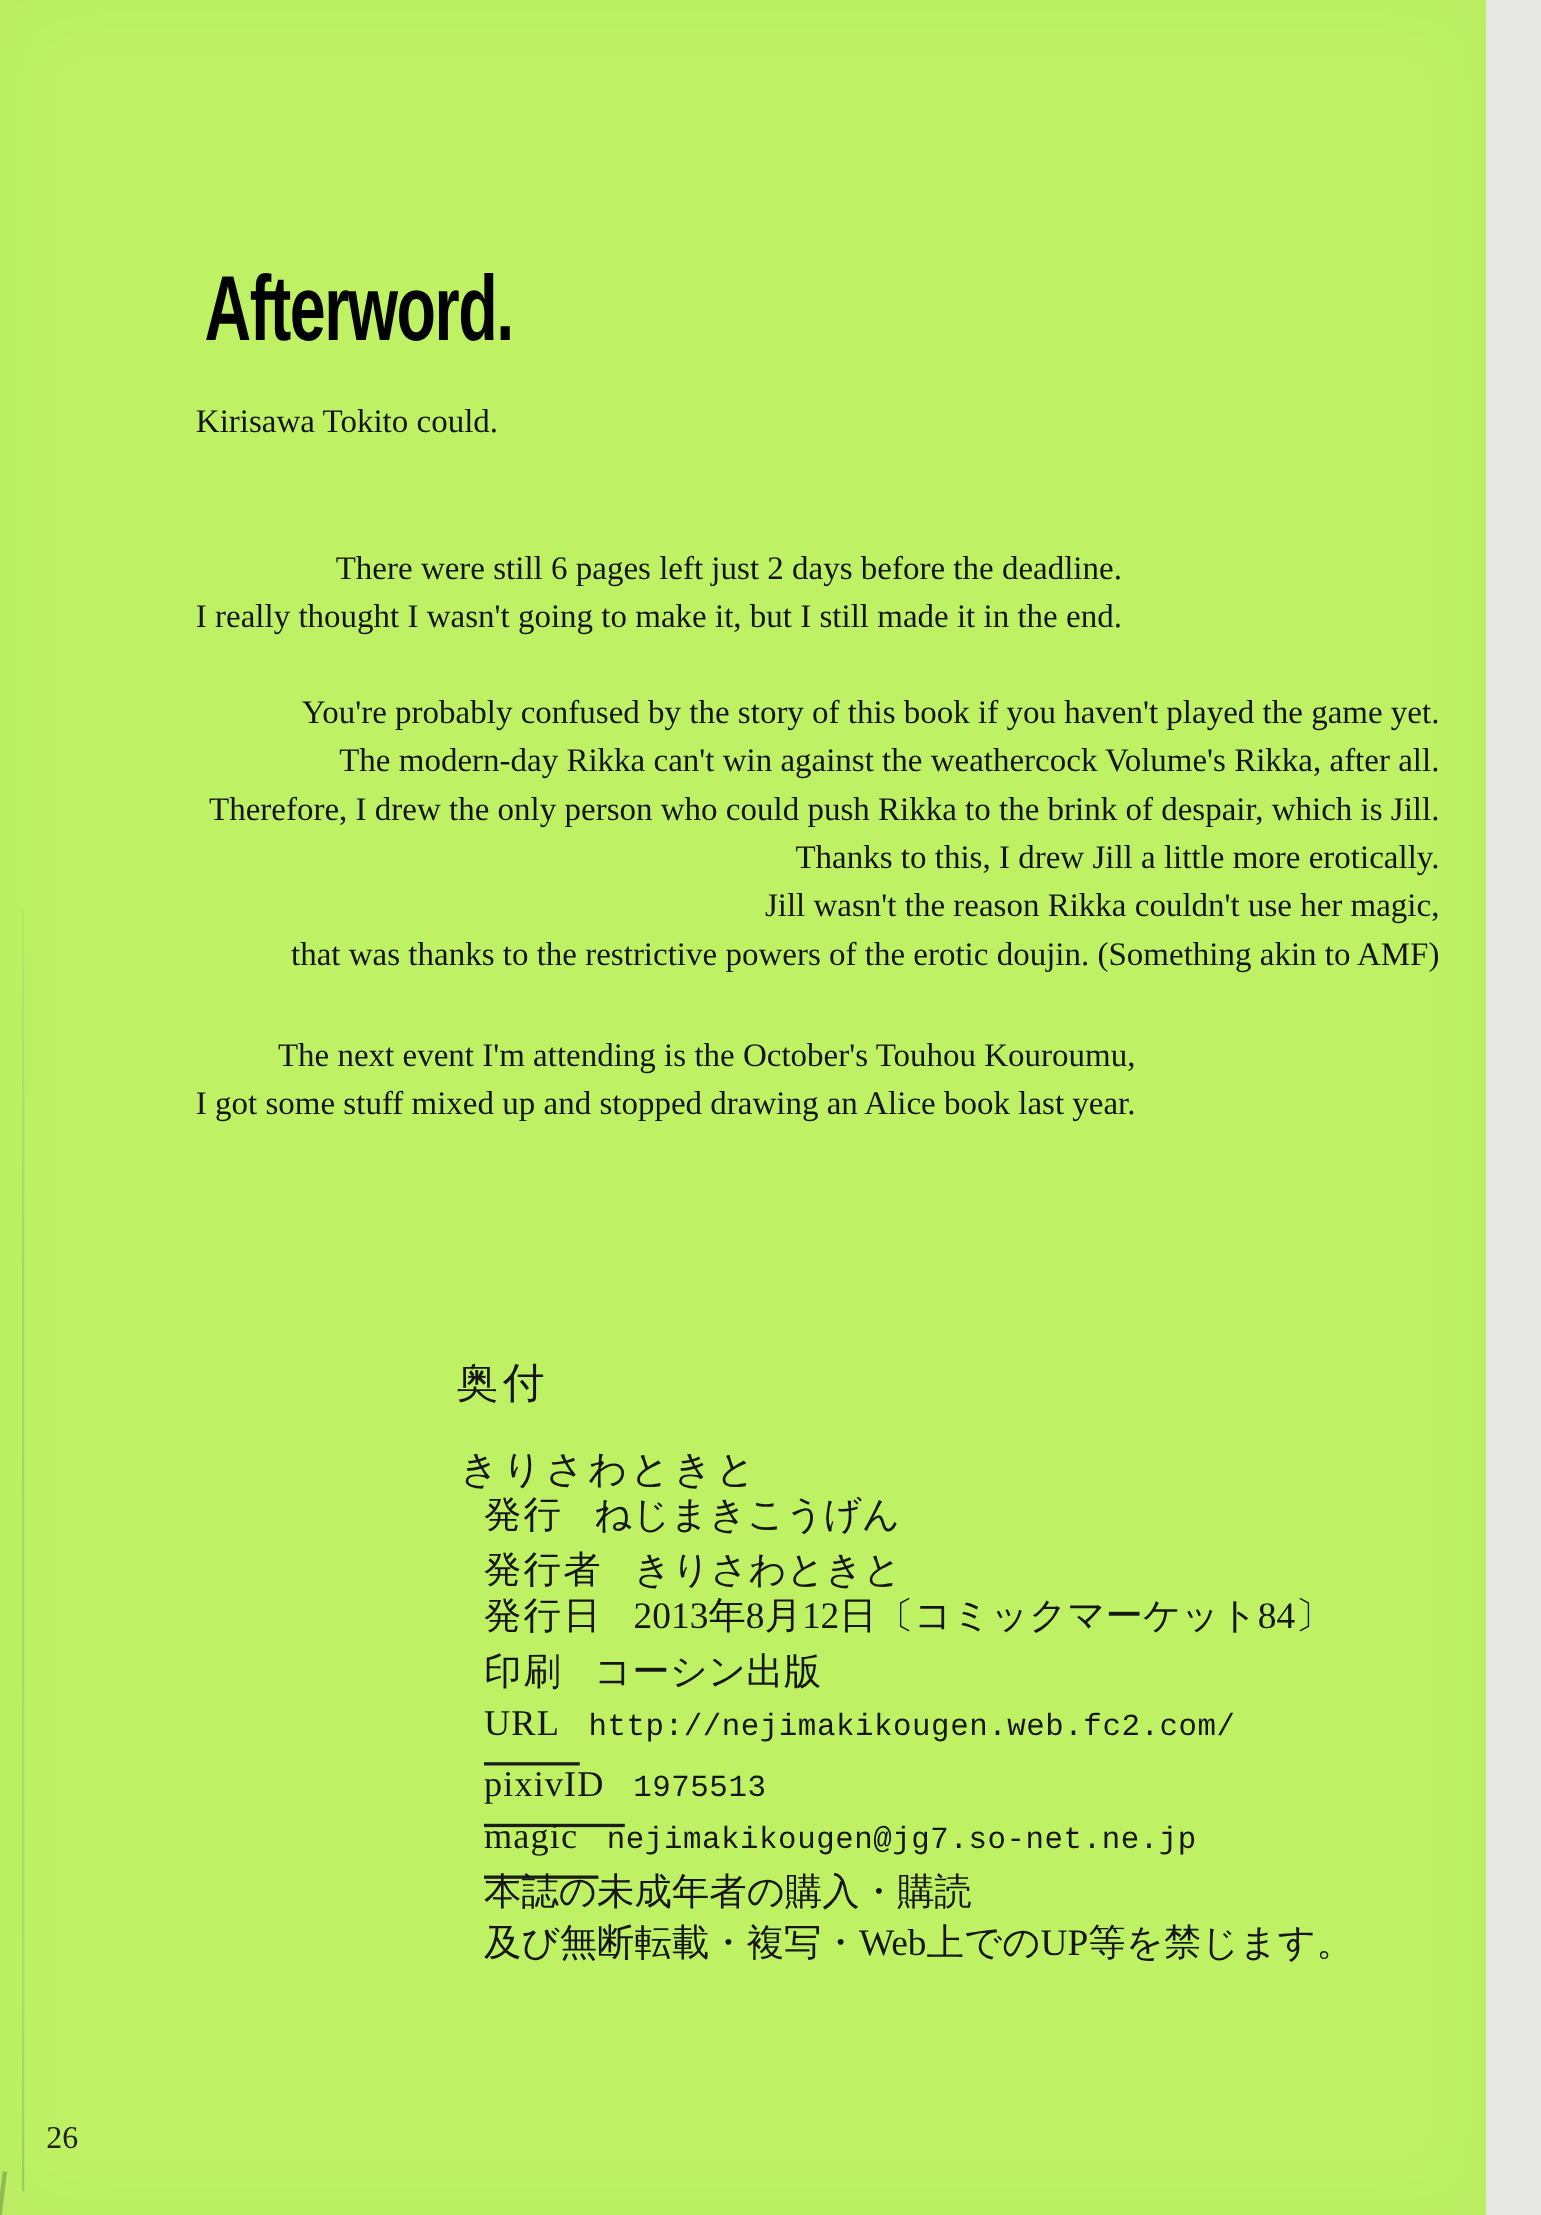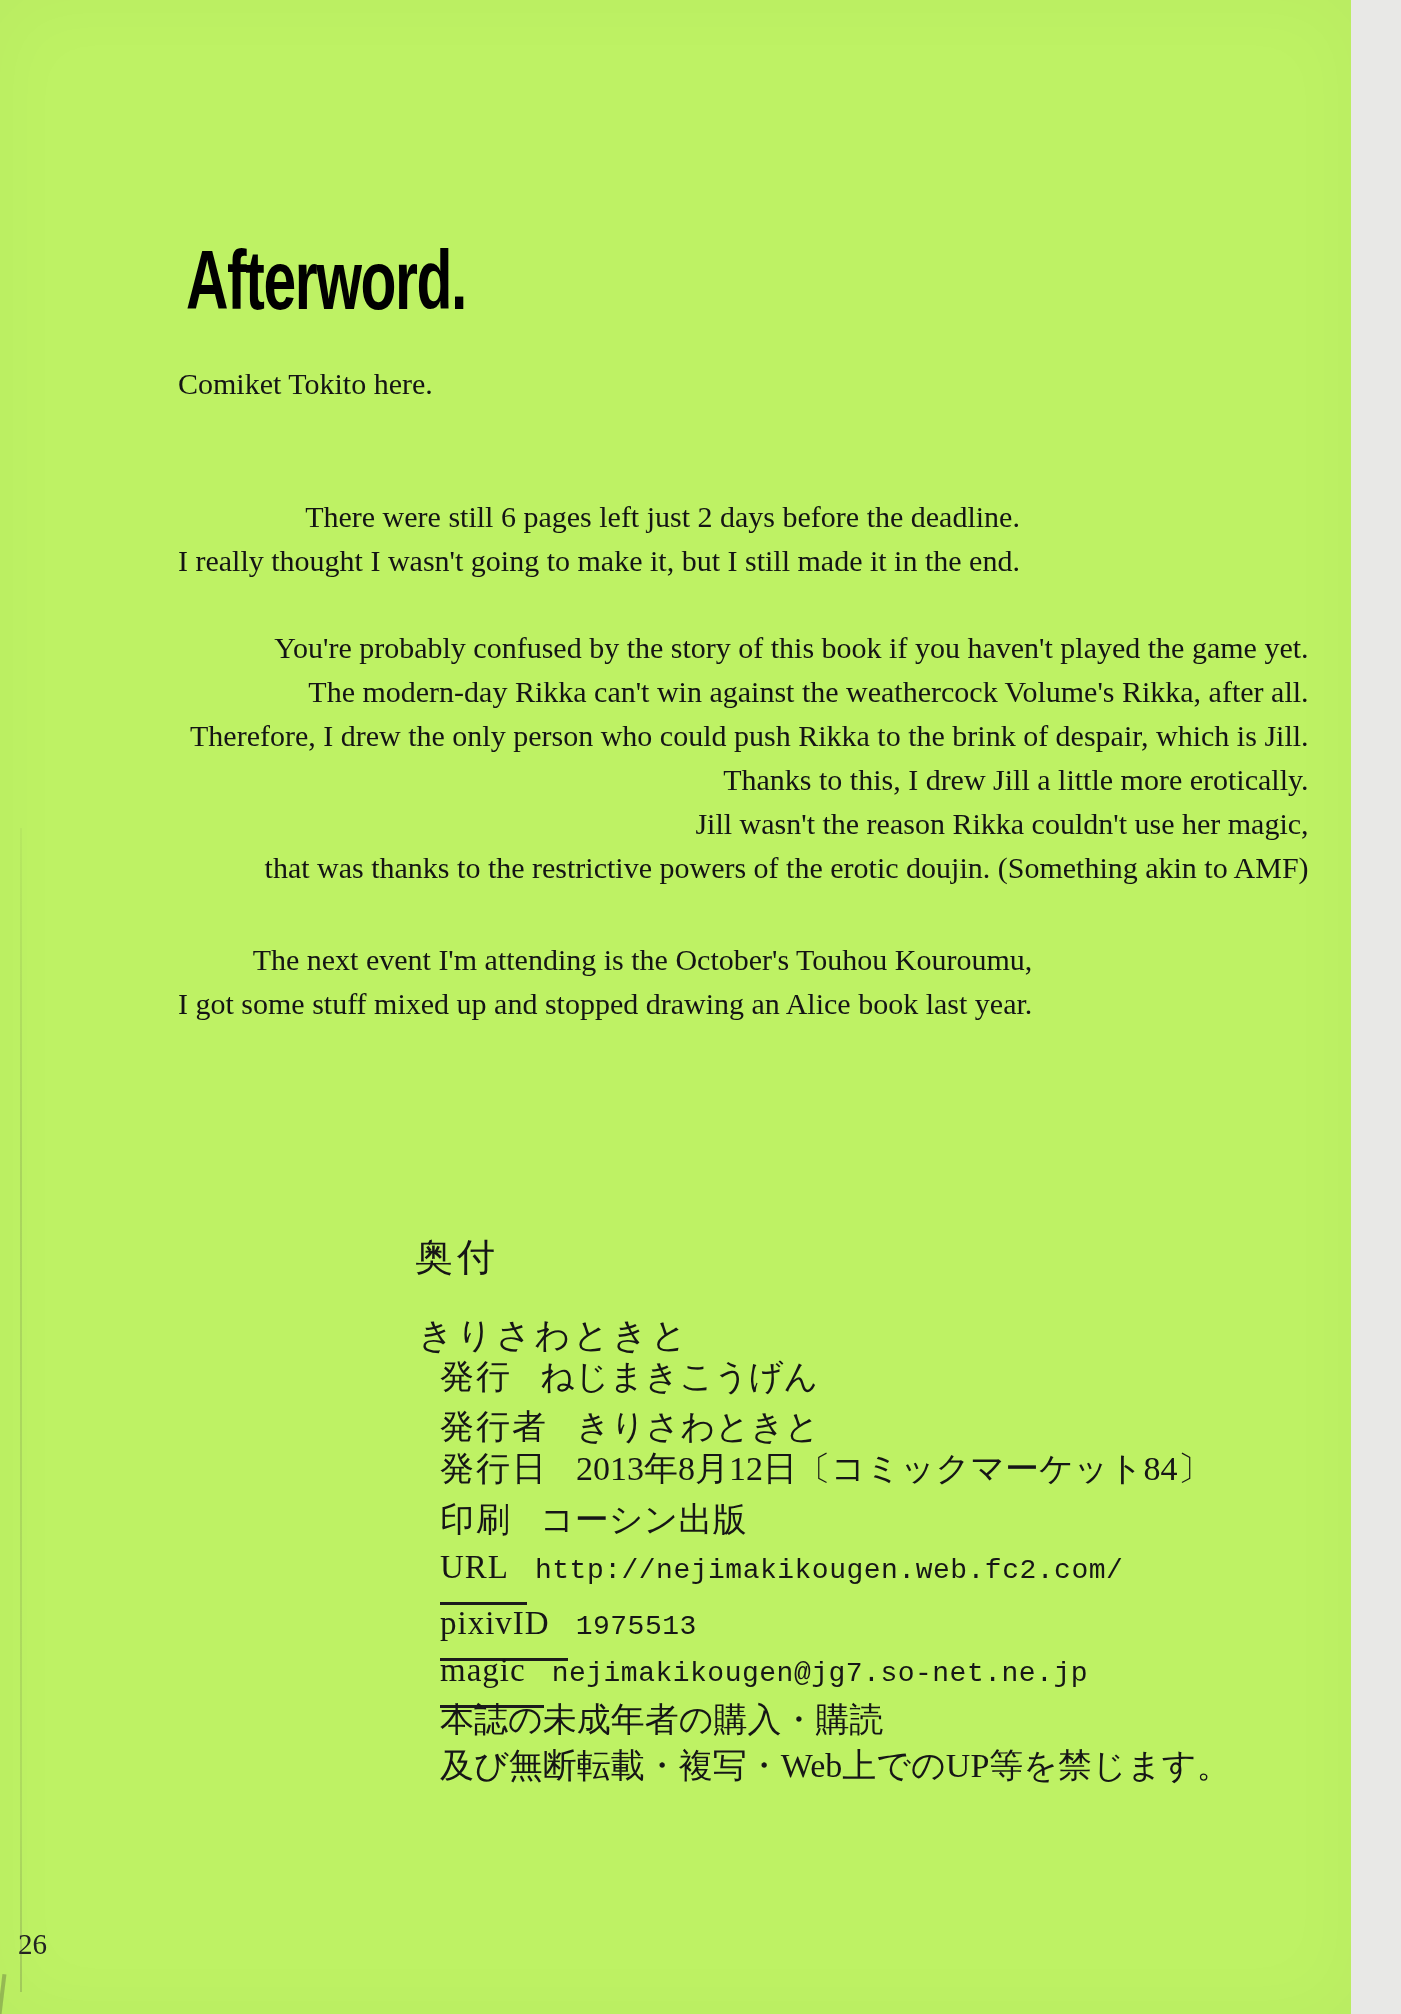--- a/index.html
+++ b/index.html
@@ -55,21 +55,21 @@
   }
   .crow.latin .cvalue {
     font-family:"Liberation Mono","DejaVu Sans Mono",monospace;
     font-size:28px; letter-spacing:0.5px;
   }
   .r0 { top:1354px; } .r1 { top:1404px; } .r2 { top:1446px; }
   .r3 { top:1497px; } .r4 { top:1548px; } .r5 { top:1604px; }
   .r6 { top:1651px; } .r7 { top:1697px; } .r8 { top:1743px; }
 
   .page-number {
-    position:absolute; left:18px; top:1928px;
+    position:absolute; left:42px; top:1928px;
     font-size:29px; color:#222;
   }
   
   .scan-line {
     position:absolute; left:20px; top:828px;
     width:2px; height:1164px;
     background:linear-gradient(to bottom, rgba(70,70,64,0.05), rgba(70,70,64,0.16) 30%, rgba(70,70,64,0.12) 85%, rgba(70,70,64,0.22));
   }
   .corner-mark {
     position:absolute; left:0px; top:1974px;
@@ -79,21 +79,21 @@
   }
 </style>
 </head>
 <body>
 
 <div class="page">
 
   <div class="afterword-title">Afterword.</div>
 
   <div class="para p1">
-    <div class="line">Comiket Tokito here.</div>
+    <div class="line">Kirisawa Tokito could.</div>
   </div>
 
   <div class="para p2">
     <div class="line">There were still 6 pages left just 2 days before the deadline.</div>
     <div class="line">I really thought I wasn't going to make it, but I still made it in the end.</div>
   </div>
 
   <div class="para p3">
     <div class="line">You're probably confused by the story of this book if you haven't played the game yet.</div>
     <div class="line">The modern-day Rikka can't win against the weathercock Volume's Rikka, after all.</div>

